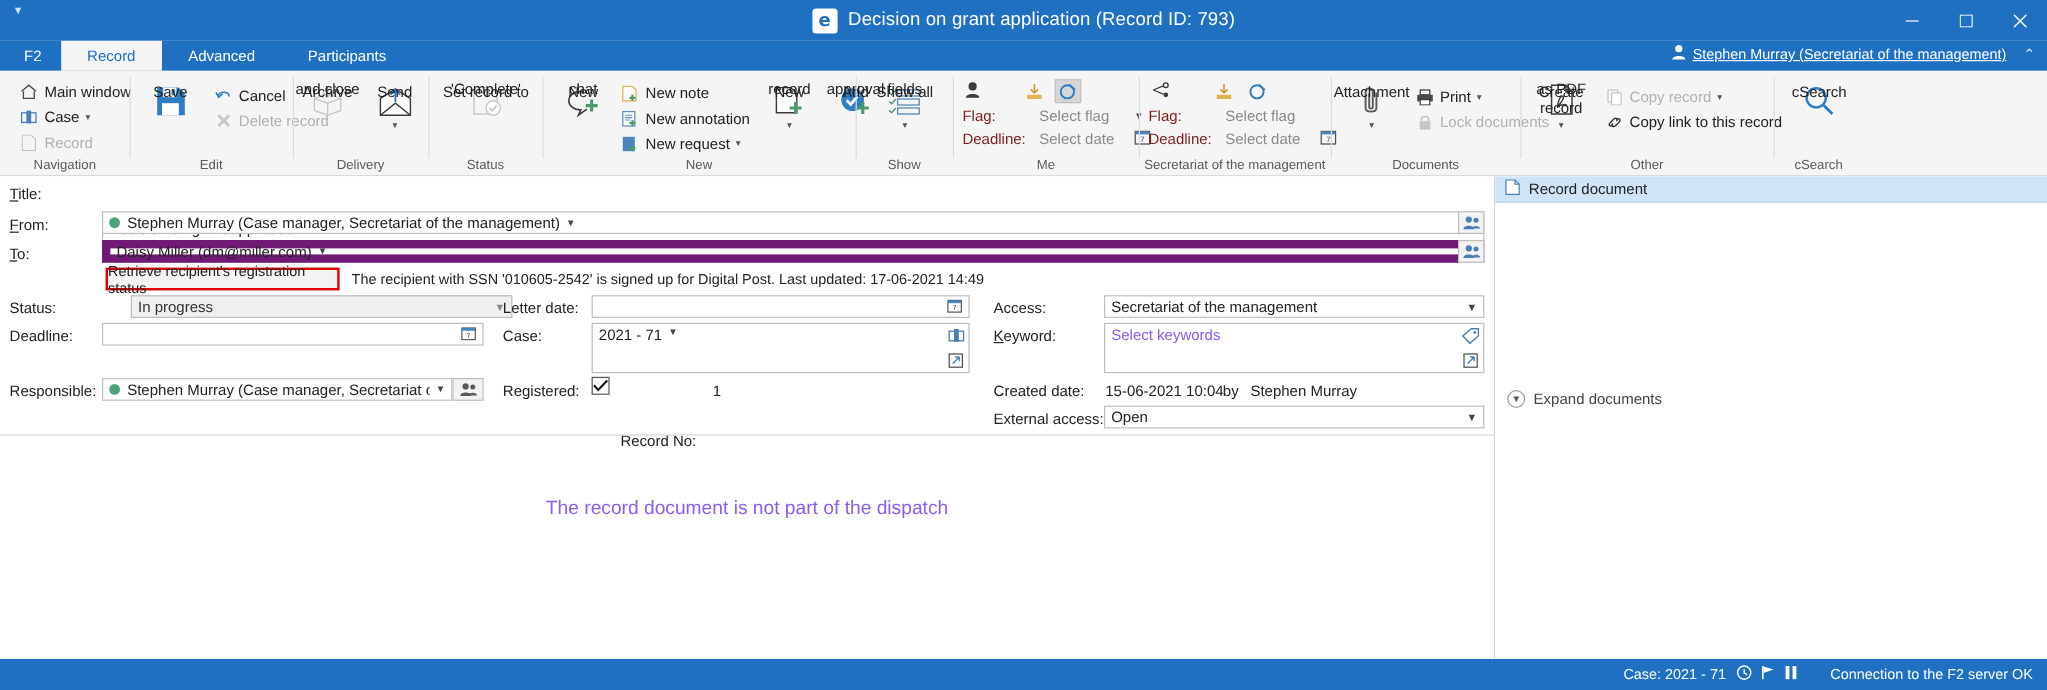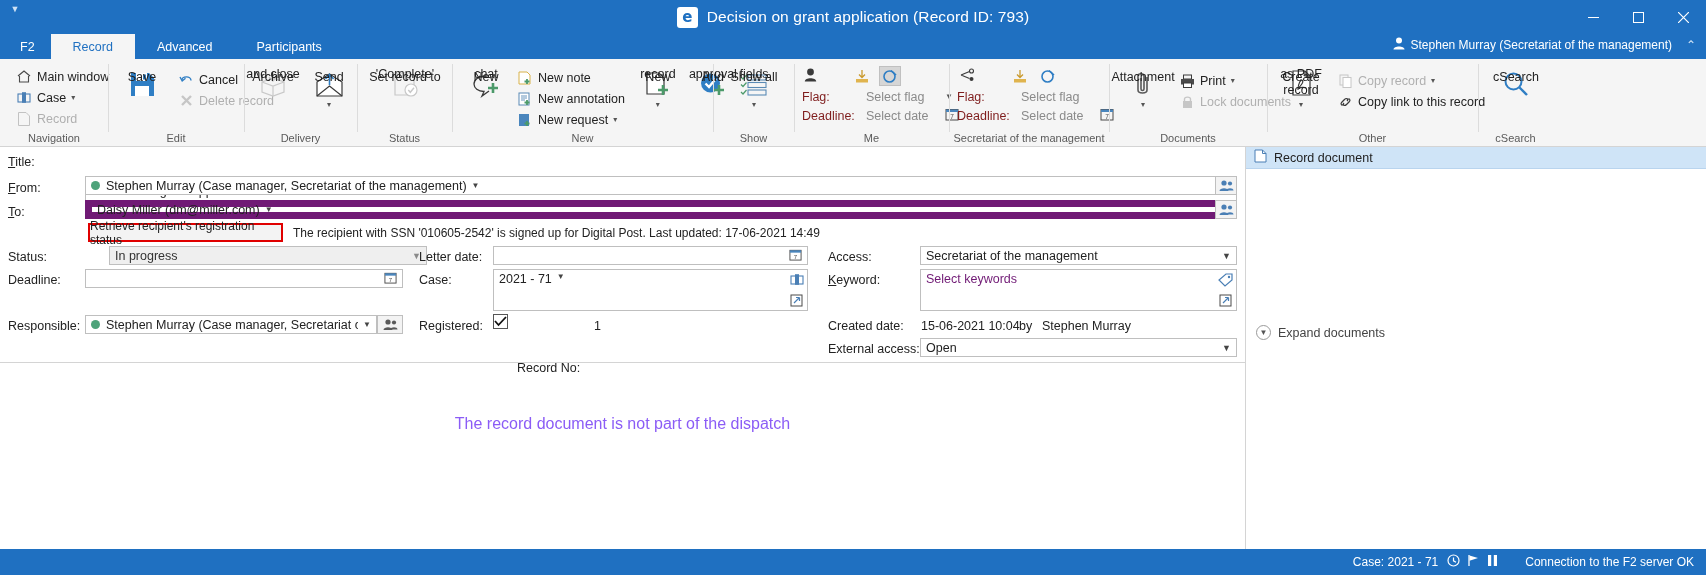--- a/index.html
+++ b/index.html
@@ -35,21 +35,21 @@
 
   
   .tabstrip { height:25px; background:#1f70c1; display:flex; align-items:flex-end;
               position:relative; flex:none; }
   .tab { height:25px; padding:0 22px; display:flex; align-items:center;
          color:#ffffff; font-size:12.5px; }
   .tab.first { padding:0 16px 0 20px; }
   .tab.active { background:#f5f5f5; color:#1f70c1; }
   .user-link { position:absolute; right:34px; top:3px; display:flex; align-items:center; gap:6px;
                color:#fff; font-size:12px; }
-  .user-link .u-text { }
+  .user-link .u-text { text-decoration:underline; }
   .chevron-up { position:absolute; right:10px; top:4px; color:#cfe2f5; font-size:12px; }
 
   
   .ribbon { height:88px; background:#f5f5f5; border-bottom:1px solid #d4d4d4;
             display:flex; align-items:stretch; flex:none; position:relative; }
   .rgroup { display:flex; flex-direction:column; position:relative; padding:4px 0 0 0; }
   .rgroup + .rgroup::before {
     content:""; position:absolute; left:0; top:5px; bottom:14px; width:1px; background:#dcdcdc;
   }
   .rg-body { flex:1; display:flex; align-items:flex-start; padding:3px 7px 0 8px; gap:2px; }
@@ -83,21 +83,21 @@
               border-right:1px solid #d4d4d4; }
   .lbl { position:absolute; font-size:12.5px; color:#222; }
   .lbl u { text-decoration:underline; }
   .fld {
     position:absolute; border:1px solid #bfbfbf; background:#fff;
     font-size:12.5px; color:#222; display:flex; align-items:center;
     padding:0 5px;
   }
   .fld.focus { border:7px solid #701a75; }
   .fld.readonly { background:#efefef; color:#333; }
-  .fld .ph { color:#701a75; }
+  .fld .ph { color:#8b5cf6; }
   .dot { width:9px; height:9px; border-radius:50%; background:#4ea37a; margin-right:6px; flex:none; }
   .dd-caret { margin-left:5px; font-size:8px; color:#444; }
   .fld-btn {
     position:absolute; border:1px solid #bfbfbf; background:#f3f3f3;
     display:flex; align-items:center; justify-content:center;
   }
 
   .redbtn {
     position:absolute; left:88px; top:225px; width:195px; height:19px;
     border:2px solid #e00000; background:#f3f3f3;

